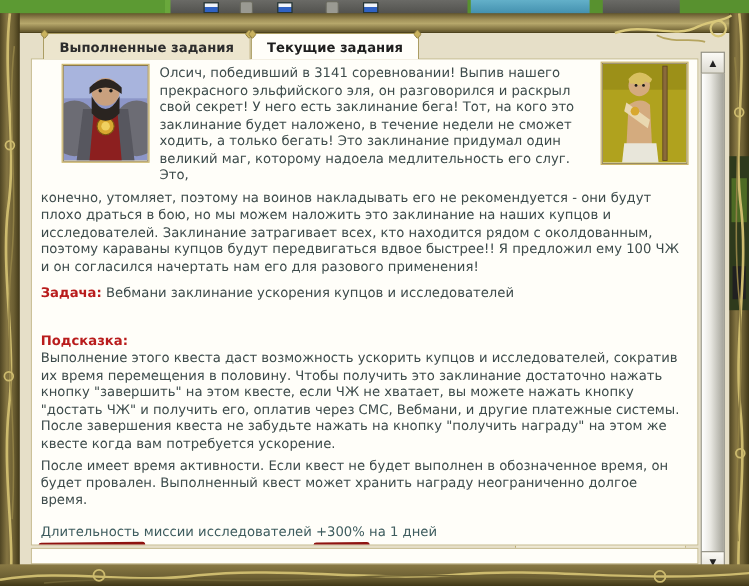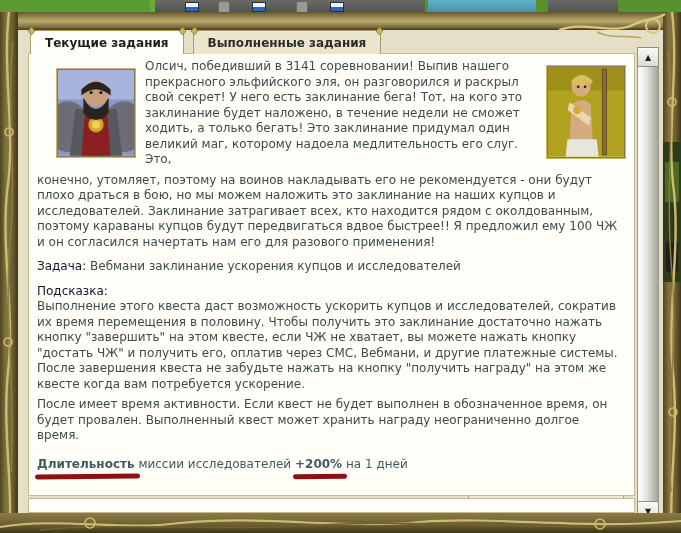--- a/index.html
+++ b/index.html
@@ -32,33 +32,33 @@
        border-radius:5px 5px 0 0;font-size:12px;font-weight:bold;color:#1e1e1e;
        display:flex;align-items:center;justify-content:center;cursor:pointer;}
   .tab.active{background:#fffef9;z-index:7;}
   .tab.inactive{background:#ece5cd;margin-left:9px;color:#2c2c2c;}
   .tab-orn{position:absolute;top:-4px;width:7px;height:8px;}
   .tab-orn.l{left:-3px;} .tab-orn.r{right:-3px;}
   
   .panel{position:absolute;left:28px;top:53px;width:607px;height:443px;z-index:5;
     background:#fffef9;border:1px solid #c6bb90;padding:3px 9px 0 8px;overflow:hidden;
     color:#3d4b4b;font-size:12px;line-height:15.5px;}
-  .intro-row{display:flex;align-items:center;padding-left:20px;}
+  .intro-row{display:flex;align-items:flex-start;padding-left:20px;}
   .portrait{flex:0 0 auto;border:1px solid #8a7a50;outline:1px solid #cbb568;}
   .portrait.left{margin:2px 10px 0 0;}
   .portrait.right{margin:0 0 0 6px;}
   .intro-text{flex:1 1 auto;padding-top:2px;}
   p{margin:0;}
   .para{margin-top:5px;}
-  .hdr{font-weight:normal;color:#0f172a;}
+  .hdr{font-weight:bold;color:#b91c1c;}
   .task-line{margin-top:9px;}
-  .hint-label{margin-top:9px;}
+  .hint-label{margin-top:28px;}
   .rewards-label{margin-top:11px;}
   .reward-row{margin-top:13px;color:#3e5c5e;}
-  .reward-row .marker{position:relative;display:inline-block;font-weight:bold;}
+  .reward-row .marker{position:relative;display:inline-block;}
   .reward-row .marker::after{content:"";position:absolute;left:-2px;right:-5px;bottom:-7px;height:5px;
       background:#8e1310;border-radius:3px;transform:rotate(-0.6deg);}
   
   .scrollbar{position:absolute;left:637px;top:47px;width:22px;height:474px;z-index:6;}
   .scroll-btn{position:absolute;left:0;width:22px;height:20px;background:linear-gradient(#fbfaf6,#dddbd2);
       border:1px solid #8f8e83;display:flex;align-items:center;justify-content:center;
       font-size:8px;color:#222;cursor:pointer;}
   .scroll-btn.up{top:0;} .scroll-btn.down{bottom:0;}
   .scroll-track{position:absolute;left:0;top:20px;width:22px;height:434px;
       background:linear-gradient(90deg,#ffffff,#e8e7e1 40%,#b5b4ab 85%,#a5a49b);
@@ -88,34 +88,34 @@
   <div class="top-bar"></div>
   <svg class="corner-vine" width="110" height="34" viewBox="0 0 110 34">
     <path d="M2 20 C 30 10, 55 26, 78 14 C 90 8, 100 10, 108 4" stroke="#d9c87a" stroke-width="2.2" fill="none"></path>
     <path d="M40 22 C 55 30, 72 24, 84 28" stroke="#b5a45e" stroke-width="1.6" fill="none"></path>
     <circle cx="96" cy="16" r="7" stroke="#d9c87a" stroke-width="2" fill="none"></circle>
   </svg>
 
   <div class="dialog-bg"></div>
 
   <div class="tab-bar">
+    <div class="tab inactive">
+      <svg class="tab-orn l" viewBox="0 0 7 8">
+          <path d="M3.5 0 L7 4 L3.5 8 L0 4 Z" fill="#c9b25e" stroke="#8a7a3e" stroke-width="0.8"></path>
+        </svg>
+      <span>Выполненные задания</span>
+      <svg class="tab-orn r" viewBox="0 0 7 8">
+          <path d="M3.5 0 L7 4 L3.5 8 L0 4 Z" fill="#c9b25e" stroke="#8a7a3e" stroke-width="0.8"></path>
+        </svg>
+    </div>
     <div class="tab active">
       <svg class="tab-orn l" viewBox="0 0 7 8">
           <path d="M3.5 0 L7 4 L3.5 8 L0 4 Z" fill="#c9b25e" stroke="#8a7a3e" stroke-width="0.8"></path>
         </svg>
       <span>Текущие задания</span>
-      <svg class="tab-orn r" viewBox="0 0 7 8">
-          <path d="M3.5 0 L7 4 L3.5 8 L0 4 Z" fill="#c9b25e" stroke="#8a7a3e" stroke-width="0.8"></path>
-        </svg>
-    </div>
-    <div class="tab inactive">
-      <svg class="tab-orn l" viewBox="0 0 7 8">
-          <path d="M3.5 0 L7 4 L3.5 8 L0 4 Z" fill="#c9b25e" stroke="#8a7a3e" stroke-width="0.8"></path>
-        </svg>
-      <span>Выполненные задания</span>
       <svg class="tab-orn r" viewBox="0 0 7 8">
           <path d="M3.5 0 L7 4 L3.5 8 L0 4 Z" fill="#c9b25e" stroke="#8a7a3e" stroke-width="0.8"></path>
         </svg>
     </div>
   </div>
 
   <div class="panel">
     <div class="intro-row">
       <svg class="portrait left" width="78" height="88" viewBox="0 0 78 88">
         <rect width="78" height="88" fill="#8d96c8"></rect>
@@ -156,21 +156,21 @@
     </p>
 
     <p class="hdr hint-label">Подсказка:</p>
     <p>Выполнение этого квеста даст возможность ускорить купцов и исследователей, сократив их время перемещения в половину. Чтобы получить это заклинание достаточно нажать кнопку "завершить" на этом квесте, если ЧЖ не хватает, вы можете нажать кнопку "достать ЧЖ" и получить его, оплатив через СМС, Вебмани, и другие платежные системы. После завершения квеста не забудьте нажать на кнопку "получить награду" на этом же квесте когда вам потребуется ускорение.</p>
     <p class="para">После имеет время активности. Если квест не будет выполнен в обозначенное время, он будет провален. Выполненный квест может хранить награду неограниченно долгое время.</p>
 
 
     <div class="reward-row">
       <span class="marker">Длительность</span>
       <span>миссии исследователей</span>
-      <span class="marker">+200%</span>
+      <span class="marker">+300%</span>
       <span>на 1 дней</span>
     </div>
 
   </div>
 
   <div class="next-tab"></div>
   <div class="next-panel"></div>
 
   <div class="scrollbar">
     <div class="scroll-btn up">

